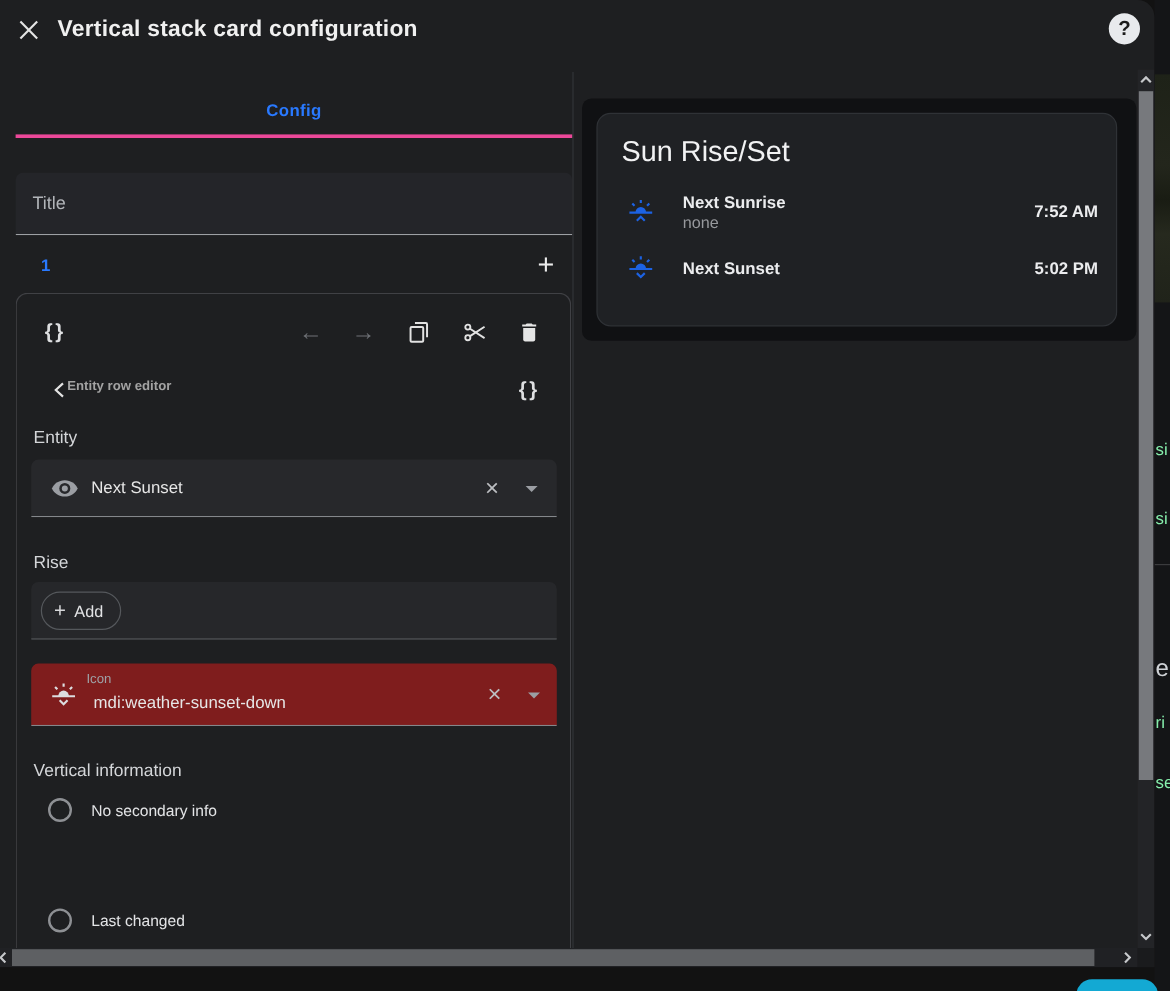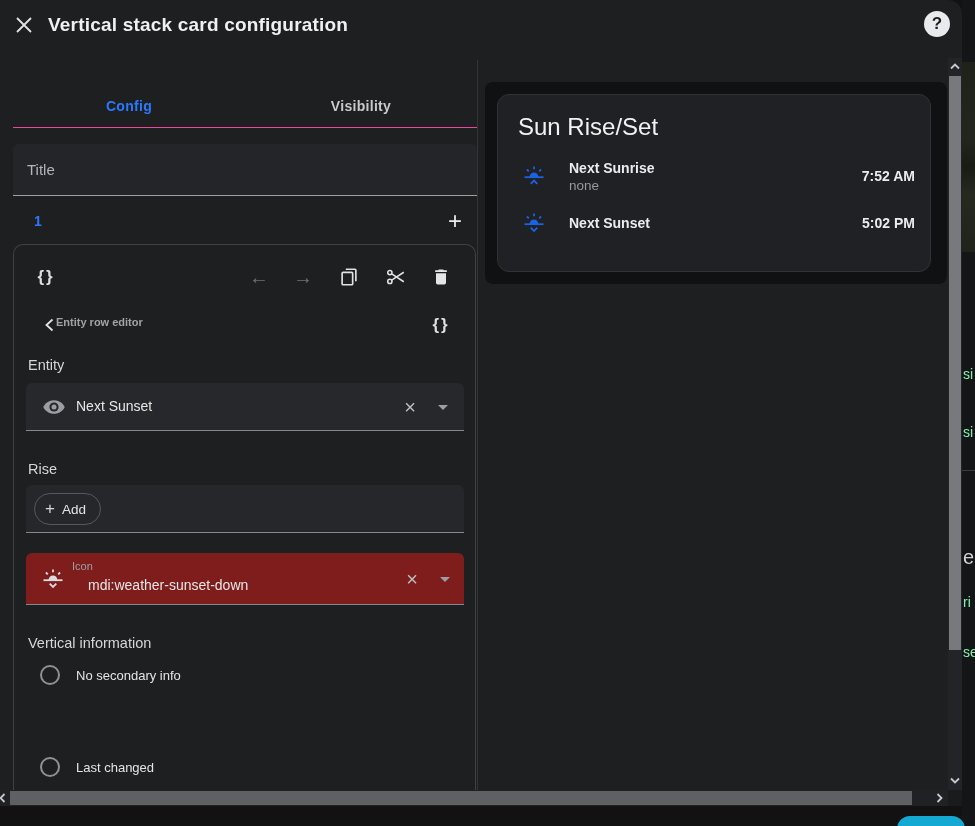--- a/index.html
+++ b/index.html
@@ -19,21 +19,21 @@
   
   .dialog { position:absolute; left:0; top:0; width:962px; height:806px; background:#1e1f21; border-top-right-radius:14px; overflow:hidden;text-decoration:underline; }
 
   
   .hdr { position:absolute; left:0; top:0; width:100%; height:56px; }
   .hdr-close { position:absolute; left:10px; top:11px; width:28px; height:28px; display:flex; align-items:center; justify-content:center; cursor:pointer; background:none; border:none; }
   .hdr-title { position:absolute; left:48px; top:14px; font-size:19px; font-weight:700; color:#f0f0f0; letter-spacing:.2px; }
   .hdr-help { position:absolute; left:924px; top:11px; width:26px; height:26px; border-radius:50%; background:#e8eaed; color:#1b1b1b; font-weight:700; font-size:17px; display:flex; align-items:center; justify-content:center; border:none; cursor:pointer; }
 
   
-  .tabs { position:absolute; left:13px; top:84px; width:464px; height:44px; display:flex; border-bottom:1px solid #ec4899;justify-content:space-between; }
+  .tabs { position:absolute; left:13px; top:71px; width:464px; height:44px; display:flex; border-bottom:3px solid #ec4899;justify-content:space-between; }
   .tab { flex:1; display:flex; align-items:center; justify-content:center; font-size:14px; font-weight:700; letter-spacing:.3px; cursor:pointer; background:none; border:none; }
   .tab.active { color:var(--accent,#2979ff); }
   .tab.inactive { color:#c7c9cc; }
 
   .title-field { position:absolute; left:13px; top:144px; width:464px; height:52px; background:#242529; border-radius:6px 6px 0 0; border-bottom:1px solid #9da0a4; display:flex; align-items:center; padding-left:14px; cursor:text; }
   .title-field .flabel { font-size:15px; color:#b2b5b9; }
 
   .stack-row { position:absolute; left:13px; top:198px; width:464px; height:46px; }
   .stack-tab { position:absolute; left:10px; top:0; width:30px; height:46px; display:flex; align-items:center; justify-content:center; color:var(--accent,#2979ff); font-size:14px; font-weight:700; cursor:pointer; background:none; border:none; }
   .stack-add { position:absolute; right:6px; top:7px; width:32px; height:32px; display:flex; align-items:center; justify-content:center; font-size:24px; font-weight:400; color:#ececec; cursor:pointer; background:none; border:none; }
@@ -61,21 +61,21 @@
   .entity-select .clear-x { right:42px; top:12px; }
   .entity-select .caret { right:16px; top:22px; }
 
   .name-field { position:absolute; left:12px; top:240px; width:438px; height:48px; background:#26272a; border-radius:6px 6px 0 0; border-bottom:1px solid #84878b; }
   .add-chip { position:absolute; left:8px; top:8px; height:32px; padding:0 14px 0 10px; border:1px solid #55585c; border-radius:16px; background:none; color:#e2e3e5; font-size:13.5px; display:flex; align-items:center; gap:7px; cursor:pointer; font-family:inherit; }
   .add-chip .plus { font-size:17px; color:#d6d7d9; }
 
   .icon-field { position:absolute; left:12px; top:308px; width:438px; height:52px; background:#7f1d1d; border-radius:6px 6px 0 0; border-bottom:1px solid #84878b; cursor:pointer; }
   .icon-field .lead-icon { position:absolute; left:15px; top:14px; color:#dcdddf; }
   .icon-field .flo { position:absolute; left:46px; top:7px; font-size:11px; color:#9ea1a6; }
-  .icon-field .val { position:absolute; left:62px; top:24px; font-size:14px; color:#e6e6e6; }
+  .icon-field .val { position:absolute; left:52px; top:24px; font-size:14px; color:#e6e6e6; }
   .icon-field .clear-x { right:40px; top:14px; }
   .icon-field .caret { right:14px; top:24px; }
 
   .radio-row { position:absolute; left:0; width:100%; height:44px; cursor:pointer; }
   .radio-circle { position:absolute; left:26px; top:12px; width:20px; height:20px; border:2px solid #8e9094; border-radius:50%; background:none; }
   .radio-label { position:absolute; left:62px; top:15px; font-size:13px; color:#e3e4e6; }
 
   
   .v-divider { position:absolute; left:477px; top:60px; width:1px; height:730px; background:#333437; }
 
@@ -127,21 +127,20 @@
         <svg width="18" height="18" viewBox="0 0 18 18">
             <path d="M2 2 L16 16 M16 2 L2 16" stroke="#e3e3e3" stroke-width="1.8"></path>
           </svg>
       </button>
       <div class="hdr-title">Vertical stack card configuration</div>
       <button class="hdr-help">?</button>
     </div>
 
     <div class="tabs">
       <button class="tab active">Config</button>
-      <button class="tab inactive">Visibility</button>
     </div>
 
     <div class="title-field">
       <span class="flabel">Title</span>
     </div>
 
     <div class="stack-row">
       <button class="stack-tab">1</button>
       <button class="stack-add">+</button>
     </div>

